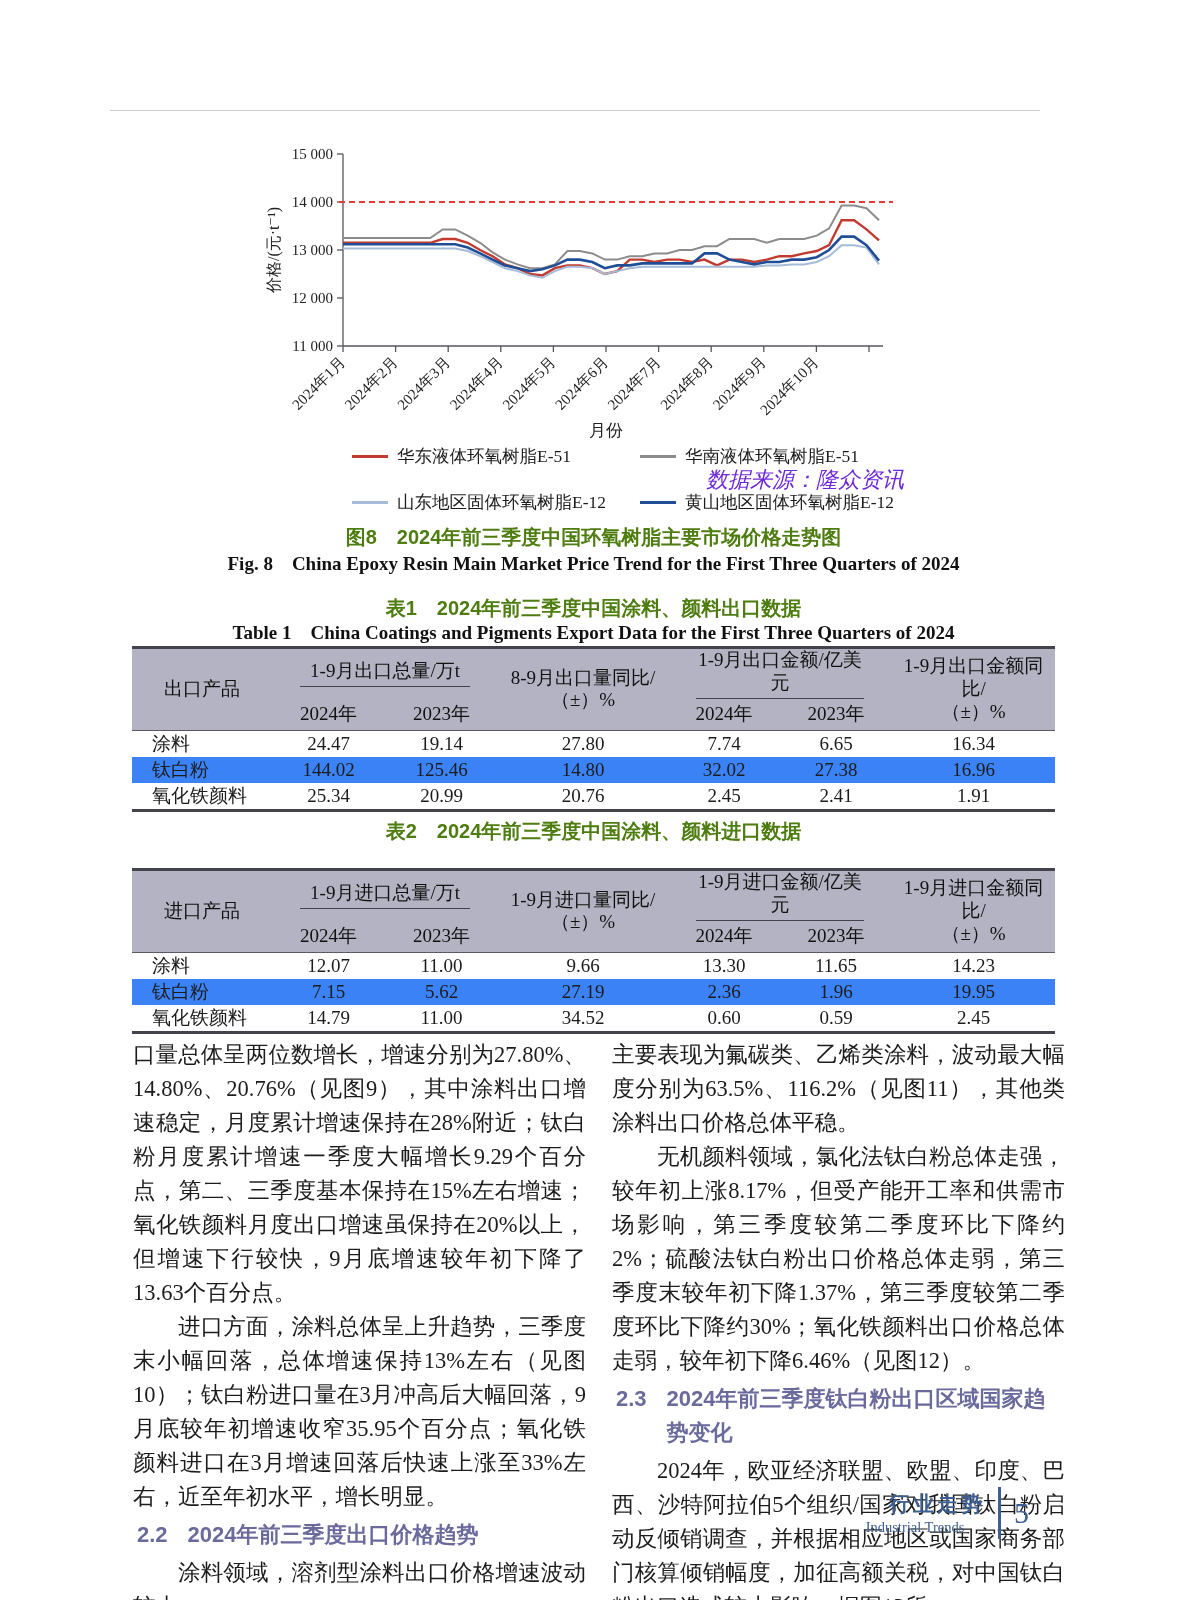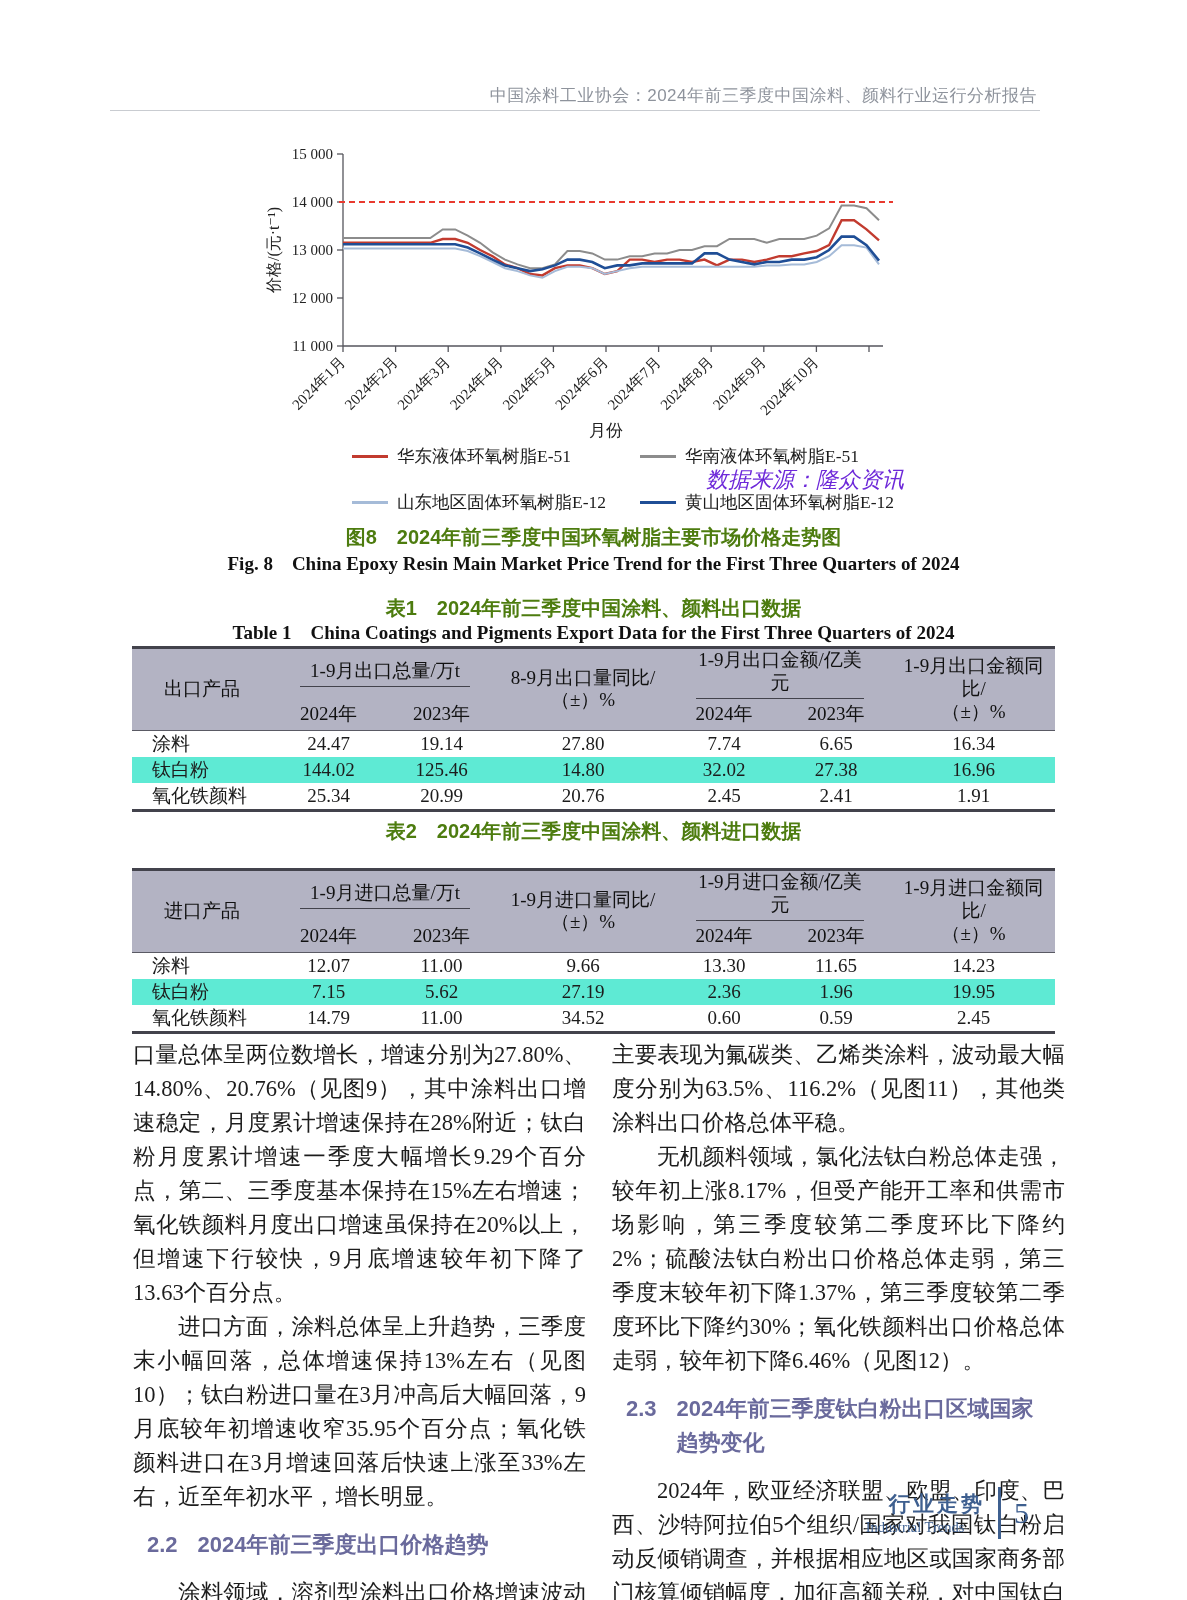--- a/index.html
+++ b/index.html
@@ -31,45 +31,44 @@
 
   
   .data-table{position:absolute;left:132px;width:923px;border-collapse:collapse;font-size:19px;
               border-top:3px solid #43434c;border-bottom:3px solid #43434c;table-layout:fixed;}
   #table1{top:646px;} #table2{top:868px;}
   .data-table thead{background:#b3b3c3;border-bottom:1px solid #5a5a64;}
   .data-table th{font-weight:normal;padding:0 2px;height:31px;line-height:1.2;color:#111;white-space:pre-line;}
   .data-table .grp{border-bottom:1px solid #43434c;margin:0 26px;padding-bottom:3px;}
   .data-table td{height:16px;text-align:center;padding:0 2px;}
   .data-table td:first-child{text-align:left;padding-left:20px;}
-  .data-table tr.striped{background:#5eead4;}
+  .data-table tr.striped{background:#3b82f6;}
 
   
   .body-text{position:absolute;left:133px;top:1038px;width:932px;display:flex;gap:26px;
              font-size:22.5px;line-height:34px;text-align:justify;}
   .body-col{width:453px;}
   .para{margin:0;}
   .para.indent{text-indent:2em;}
-  .section-heading{margin:14px;font-family:"Liberation Sans","DejaVu Sans",sans-serif;font-weight:bold;
+  .section-heading{margin:4px;font-family:"Liberation Sans","DejaVu Sans",sans-serif;font-weight:bold;
                    color:#6a6a9c;font-size:22px;line-height:34px;display:flex;gap:20px;text-align:left;}
 
   
   .footer{position:absolute;top:1487px;right:158px;display:flex;align-items:center;gap:13px;color:#3e5f8f;}
   .footer-labels{text-align:center;}
   .footer-cn{font-family:"Liberation Sans","DejaVu Sans",sans-serif;font-weight:bold;font-size:21px;letter-spacing:3px;margin-left:44px;}
   .footer-en{font-size:14.5px;margin-top:1px;}
   .footer-divider{width:3px;height:52px;background:#3e5f8f;}
   .footer-num{font-size:30px;}
 </style>
 </head>
 <body>
 
 <div class="page">
 
-  <div class="header-text">中国涂料工业协会：2024年前三季度中国涂料、颜料行业运行分析报告</div>
   <div class="header-rule"></div>
 
   <svg id="chart-svg" xmlns="http://www.w3.org/2000/svg" viewBox="0 0 665 308" width="665" height="308">
       <line x1="102" y1="20" x2="102" y2="212" stroke="#55555c" stroke-width="1.3"></line>
       <line x1="102" y1="212" x2="642" y2="212" stroke="#55555c" stroke-width="1.3"></line>
       <line x1="96" y1="212" x2="102" y2="212" stroke="#55555c" stroke-width="1.3"></line>
       <text x="92" y="217" text-anchor="end" font-size="15" fill="#222">11 000</text>
       <line x1="96" y1="164" x2="102" y2="164" stroke="#55555c" stroke-width="1.3"></line>
       <text x="92" y="169" text-anchor="end" font-size="15" fill="#222">12 000</text>
       <line x1="96" y1="116" x2="102" y2="116" stroke="#55555c" stroke-width="1.3"></line>

